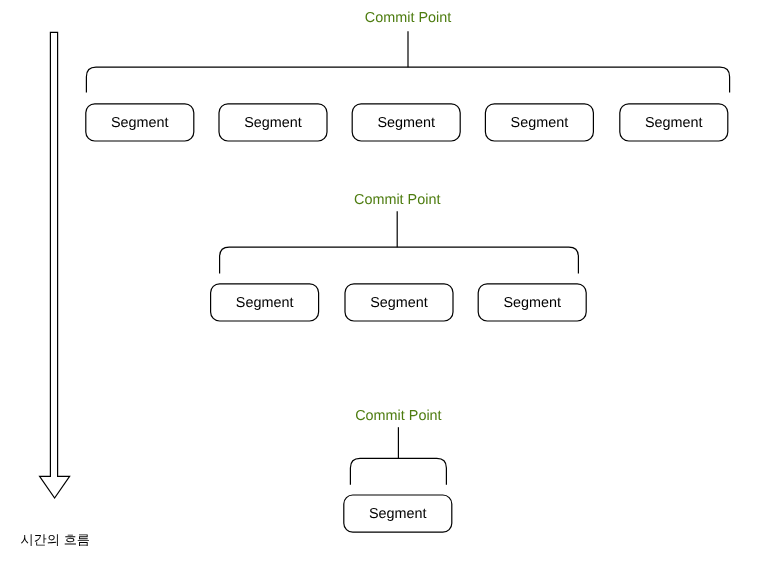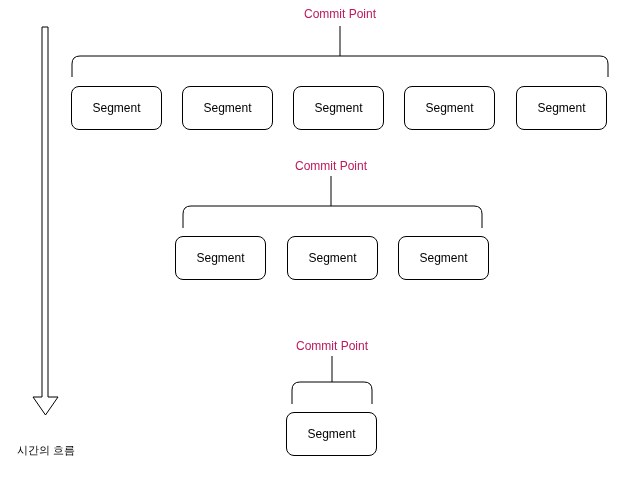--- a/index.html
+++ b/index.html
@@ -21,29 +21,29 @@
     position: absolute;
     left: 0;
     top: 0;
     width: 633px;
     height: 485px;
   }
   .commit-label {
     position: absolute;
     font-size: 12px;
     line-height: 14px;
-    color: #be185d;
+    color: #4d7c0f;
     white-space: nowrap;
     text-align: center;
     transform: translateX(-50%);
   }
   .segment {
     position: absolute;
     width: 91px;
-    height: 44px;
+    height: 32px;
     box-sizing: border-box;
     border: 1px solid #000000;
     border-radius: 8px;
     background: #ffffff;
     display: flex;
     align-items: center;
     justify-content: center;
     font-size: 12px;
     color: #000000;
   }

